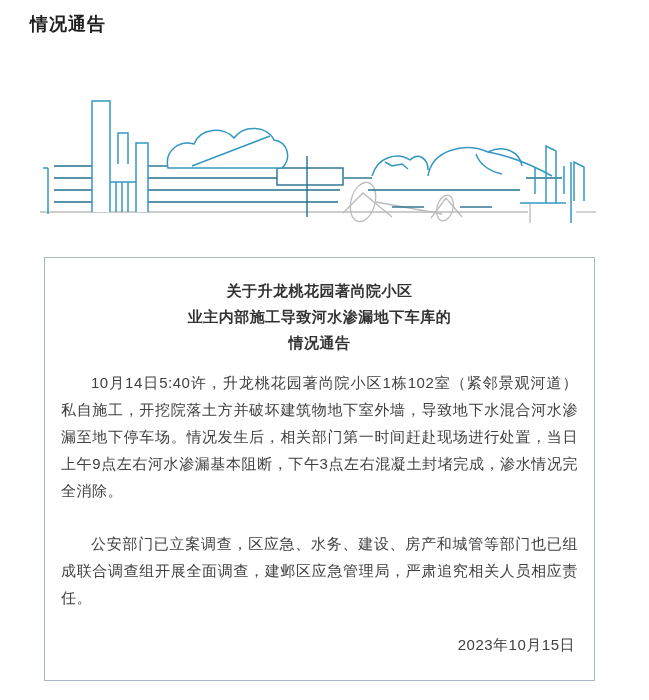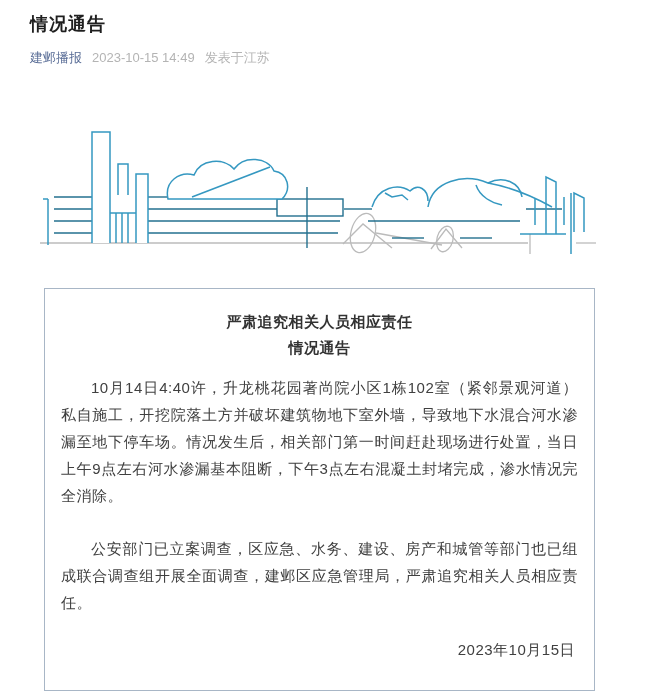--- a/index.html
+++ b/index.html
@@ -67,25 +67,20 @@
     color: #404040;
     padding-right: 3px;
     letter-spacing: 0.5px;
   }
 </style>
 </head>
 <body>
 
 <div class="header">
   <div class="page-title">情况通告</div>
-  <div class="meta-row">
-    <span class="author-link">建邺播报</span>
-    <span class="meta-gray">2023-10-15 14:49</span>
-    <span class="meta-gray">发表于江苏</span>
-  </div>
 </div>
 
 <div class="illustration-wrap">
   <svg width="570" height="152" viewBox="0 0 570 152">
 
     <g stroke="#bbbbbb" stroke-width="1.3" fill="none">
       <path d="M0,126 H488"></path>
       <path d="M490,117 V137"></path>
       <path d="M536,126 H556"></path>
       <ellipse cx="323" cy="116" rx="12" ry="20" transform="rotate(15 323 116)"></ellipse>
@@ -135,21 +130,22 @@
       <path d="M524,80 V108"></path>
       <path d="M531,76 V137"></path>
       <path d="M534,115 V76 L544,81 V115"></path>
       <path d="M480,117 H526"></path>
     </g>
   </svg>
 </div>
 
 <div class="notice-box">
   <div class="notice-title">
-    <div>严肃追究相关人员相应责任</div>
+    <div>关于升龙桃花园著尚院小区</div>
+    <div>业主内部施工导致河水渗漏地下车库的</div>
     <div>情况通告</div>
   </div>
-  <p class="notice-p">10月14日4:40许，升龙桃花园著尚院小区1栋102室（紧邻景观河道）私自施工，开挖院落土方并破坏建筑物地下室外墙，导致地下水混合河水渗漏至地下停车场。情况发生后，相关部门第一时间赶赴现场进行处置，当日上午9点左右河水渗漏基本阻断，下午3点左右混凝土封堵完成，渗水情况完全消除。</p>
+  <p class="notice-p">10月14日5:40许，升龙桃花园著尚院小区1栋102室（紧邻景观河道）私自施工，开挖院落土方并破坏建筑物地下室外墙，导致地下水混合河水渗漏至地下停车场。情况发生后，相关部门第一时间赶赴现场进行处置，当日上午9点左右河水渗漏基本阻断，下午3点左右混凝土封堵完成，渗水情况完全消除。</p>
   <p class="notice-p">公安部门已立案调查，区应急、水务、建设、房产和城管等部门也已组成联合调查组开展全面调查，建邺区应急管理局，严肃追究相关人员相应责任。</p>
   <div class="signature">
     <div>2023年10月15日</div>
   </div>
 </div>
 
 </body></html>

